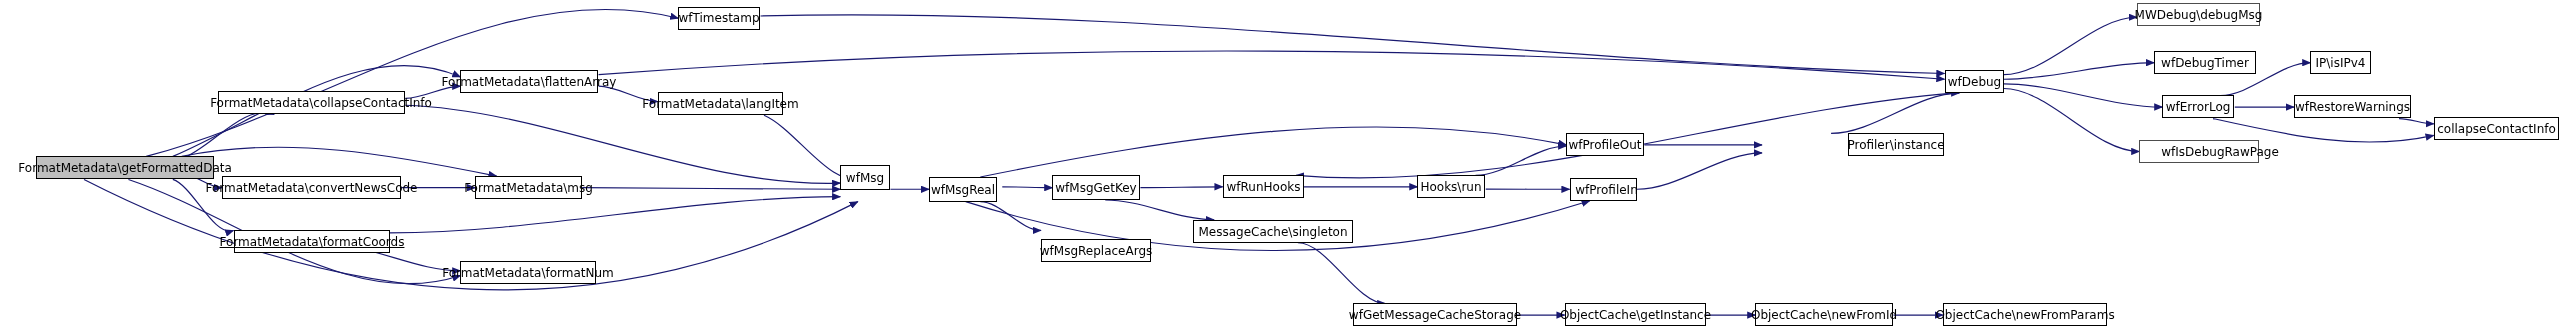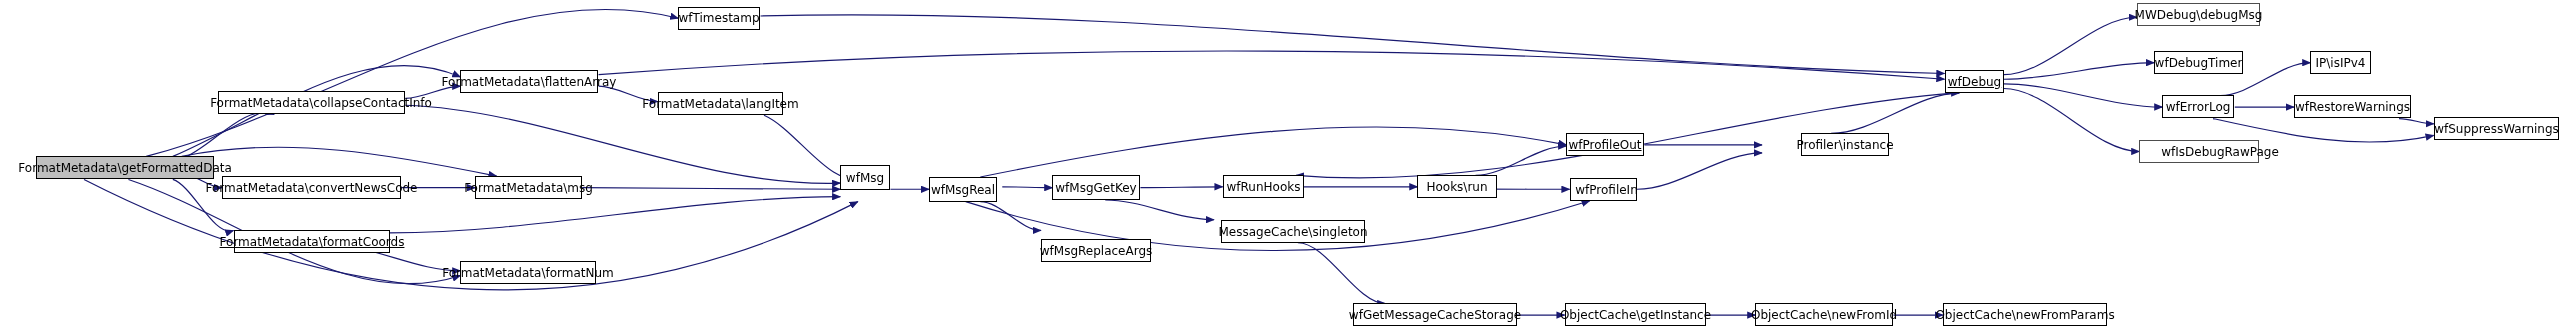--- a/index.html
+++ b/index.html
@@ -89,33 +89,33 @@
       <div class="gnode" style="left: 234px; top: 230px; width: 156px; height: 23px; text-decoration: underline;">FormatMetadata\formatCoords</div>
       <div class="gnode" style="left: 460px; top: 70px; width: 138px; height: 23px;">FormatMetadata\flattenArray</div>
       <div class="gnode" style="left: 475px; top: 176px; width: 107px; height: 23px;">FormatMetadata\msg</div>
       <div class="gnode" style="left: 460px; top: 261px; width: 136px; height: 23px;">FormatMetadata\formatNum</div>
       <div class="gnode" style="left: 678px; top: 6.6px; width: 82px; height: 23px;">wfTimestamp</div>
       <div class="gnode" style="left: 658px; top: 92px; width: 125px; height: 23px;">FormatMetadata\langItem</div>
       <div class="gnode" style="left: 840px; top: 165px; width: 50px; height: 25px;">wfMsg</div>
       <div class="gnode" style="left: 929px; top: 177px; width: 68px; height: 25px;">wfMsgReal</div>
       <div class="gnode" style="left: 1052px; top: 175px; width: 88px; height: 25px;">wfMsgGetKey</div>
       <div class="gnode" style="left: 1041px; top: 219px; width: 110px; height: 23px; margin-top: 20px;">wfMsgReplaceArgs</div>
-      <div class="gnode" style="left: 1193px; top: 220px; width: 144px; height: 23px; margin-left: 28px;">MessageCache\singleton</div>
+      <div class="gnode" style="left: 1193px; top: 220px; width: 160px; height: 23px;">MessageCache\singleton</div>
       <div class="gnode" style="left: 1223px; top: 175px; width: 81px; height: 23px;">wfRunHooks</div>
-      <div class="gnode" style="left: 1417px; top: 175px; width: 80px; height: 23px;">Hooks\run</div>
-      <div class="gnode" style="left: 1566px; top: 133px; width: 78px; height: 23px; text-decoration: underline;">wfProfileOut</div>
+      <div class="gnode" style="left: 1417px; top: 175px; width: 68px; height: 23px;">Hooks\run</div>
+      <div class="gnode" style="left: 1566px; top: 133px; width: 78px; height: 23px;">wfProfileOut</div>
       <div class="gnode" style="left: 1570px; top: 178px; width: 67px; height: 23px; padding-left: 6px;">wfProfileIn</div>
-      <div class="gnode" style="left: 1801px; top: 133px; width: 88px; height: 23px;">Profiler\instance</div>
-      <div class="gnode" style="left: 1945px; top: 70px; width: 59px; height: 23px; text-decoration: underline;">wfDebug</div>
+      <div class="gnode" style="left: 1848px; top: 133px; width: 96px; height: 23px;">Profiler\instance</div>
+      <div class="gnode" style="left: 1945px; top: 70px; width: 59px; height: 23px;">wfDebug</div>
       <div class="gnode" style="left: 1353px; top: 303px; width: 164px; height: 23px;">wfGetMessageCacheStorage</div>
       <div class="gnode" style="left: 1565px; top: 303px; width: 141px; height: 23px;">ObjectCache\getInstance</div>
       <div class="gnode" style="left: 1755px; top: 303px; width: 138px; height: 23px;">ObjectCache\newFromId</div>
       <div class="gnode" style="left: 1943px; top: 303px; width: 164px; height: 23px;">ObjectCache\newFromParams</div>
       <div class="gnode heavy" style="left: 2137px; top: 3.3px; width: 123px; height: 23px;">MWDebug\debugMsg</div>
-      <div class="gnode" style="left: 2154px; top: 51px; width: 89px; height: 23px;">wfDebugTimer</div>
+      <div class="gnode" style="left: 2154px; top: 51px; width: 102px; height: 23px;">wfDebugTimer</div>
       <div class="gnode" style="left: 2310px; top: 51px; width: 61px; height: 23px;">IP\isIPv4</div>
       <div class="gnode" style="left: 2162px; top: 95px; width: 72px; height: 23px;">wfErrorLog</div>
       <div class="gnode" style="left: 2294px; top: 95px; width: 117px; height: 23px;">wfRestoreWarnings</div>
       <div class="gnode heavy" style="left: 2139px; top: 140px; width: 120px; height: 23px; padding-left: 42px;">wfIsDebugRawPage</div>
-      <div class="gnode" style="left: 2434px; top: 117px; width: 125px; height: 23px;">wfSuppressWarnings</div>
+      <div class="gnode" style="left: 2434px; top: 117px; width: 125px; height: 23px;">collapseContactInfo</div>
     </div>
 </div>
 
 
 </body></html>

